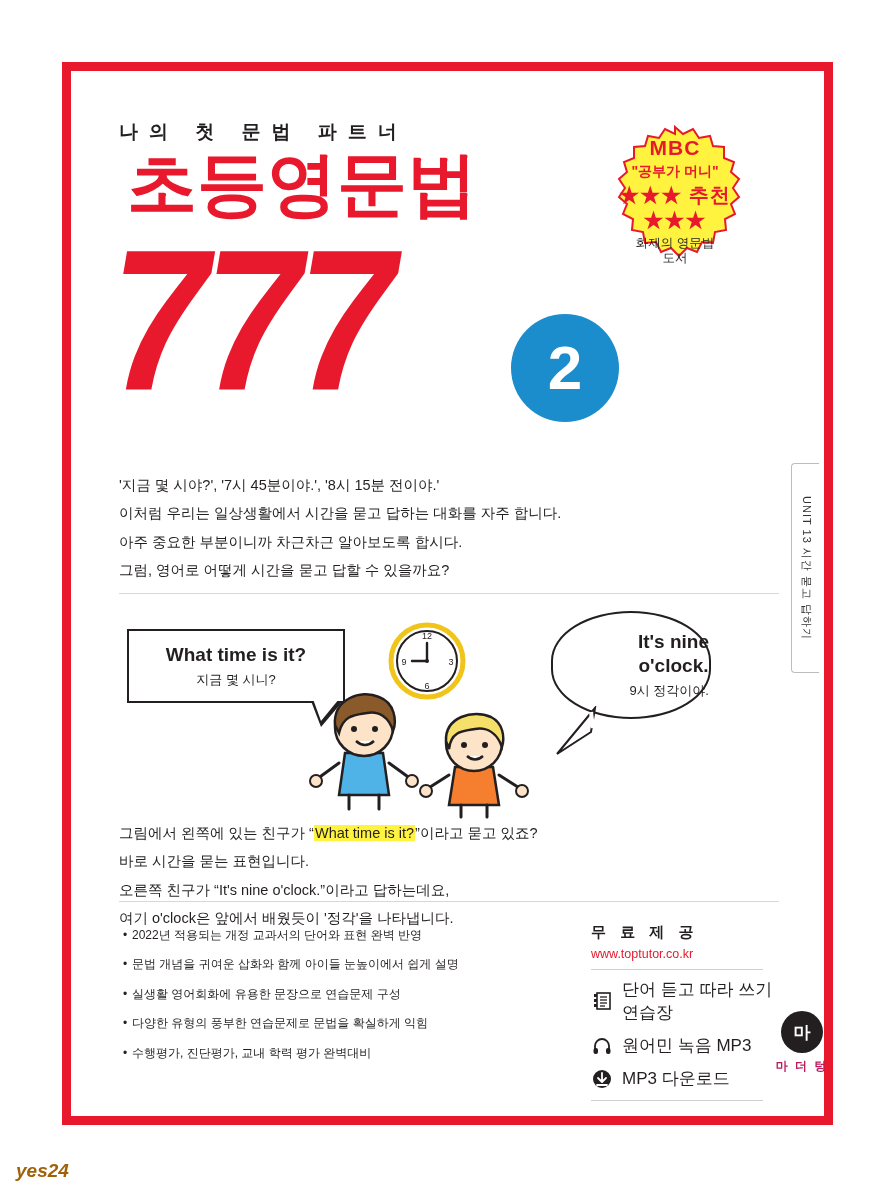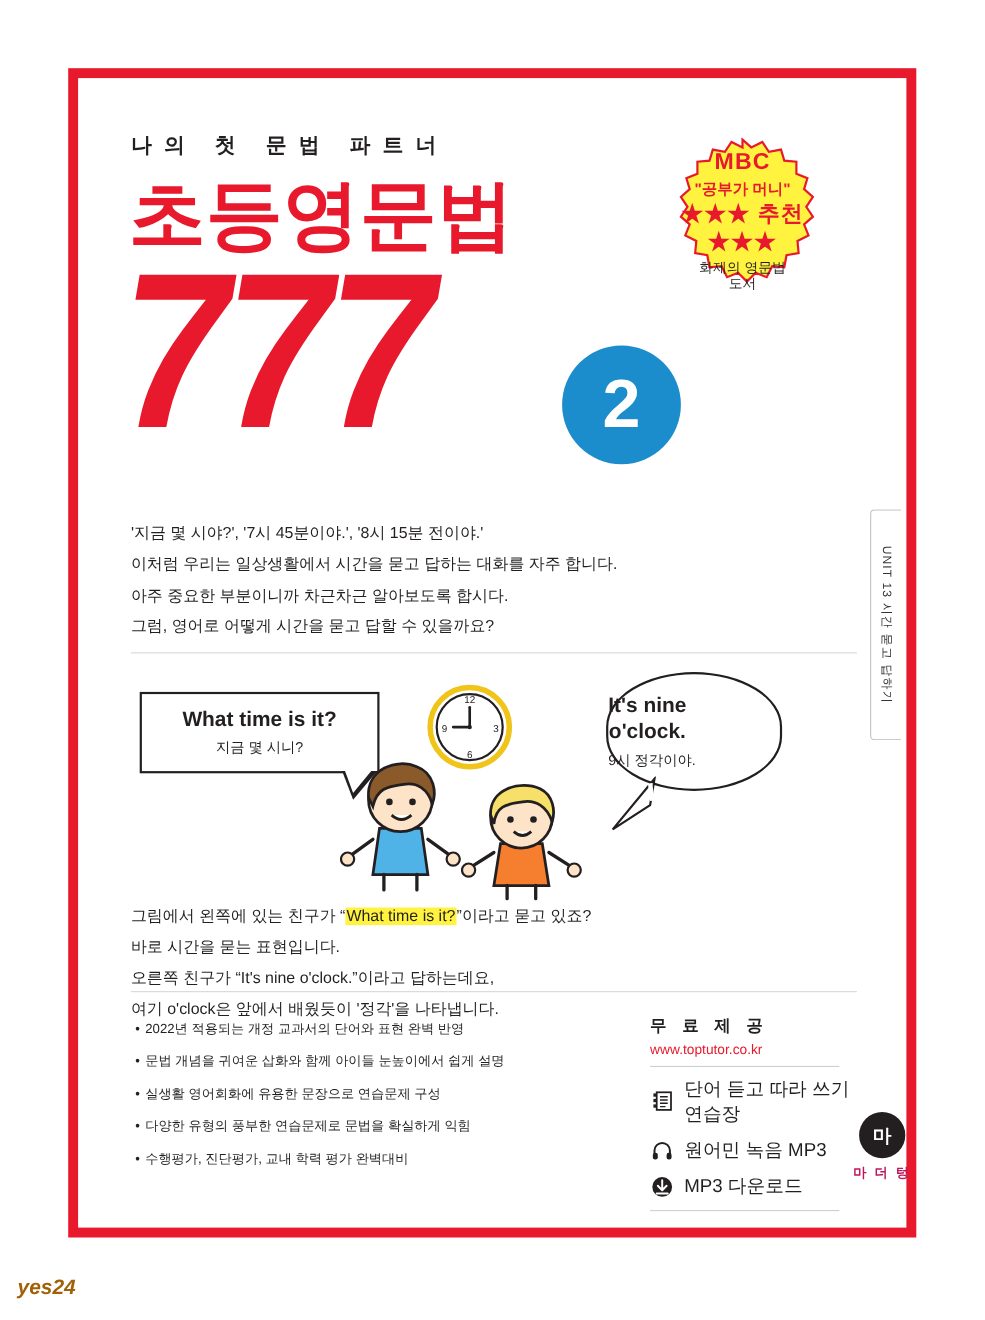--- a/index.html
+++ b/index.html
@@ -49,29 +49,28 @@
     top: 48px;
     font-size: 19px;
     font-weight: bold;
     letter-spacing: 11px;
     color: #231f20;
     white-space: nowrap;
   }
 
   #main-title {
     position: absolute;
-    left: 46px;
+    left: 56px;
     top: 78px;
     font-size: 70px;
     font-weight: bold;
     color: #e8192c;
     letter-spacing: 0px;
     white-space: nowrap;
     line-height: 1;
-    margin-top: 11px;
   }
 
   #big-number {
     position: absolute;
     left: 40px;
     top: 148px;
     font-size: 175px;
     font-weight: bold;
     font-style: italic;
     color: #e8192c;
@@ -231,21 +230,21 @@
     left: 432px;
     top: 0px;
     width: 160px;
     height: 108px;
     border: 2px solid #231f20;
     border-radius: 50% / 46%;
     background: #ffffff;
     box-sizing: border-box;
     display: flex;
     flex-direction: column;
-    align-items: flex-start;
+    align-items: flex-end;
     justify-content: center;
     text-align: center;
   }
   #bubble-right .en {
     font-size: 19px;
     font-weight: bold;
     line-height: 1.25;
     color: #231f20;
   }
   #bubble-right .ko {

